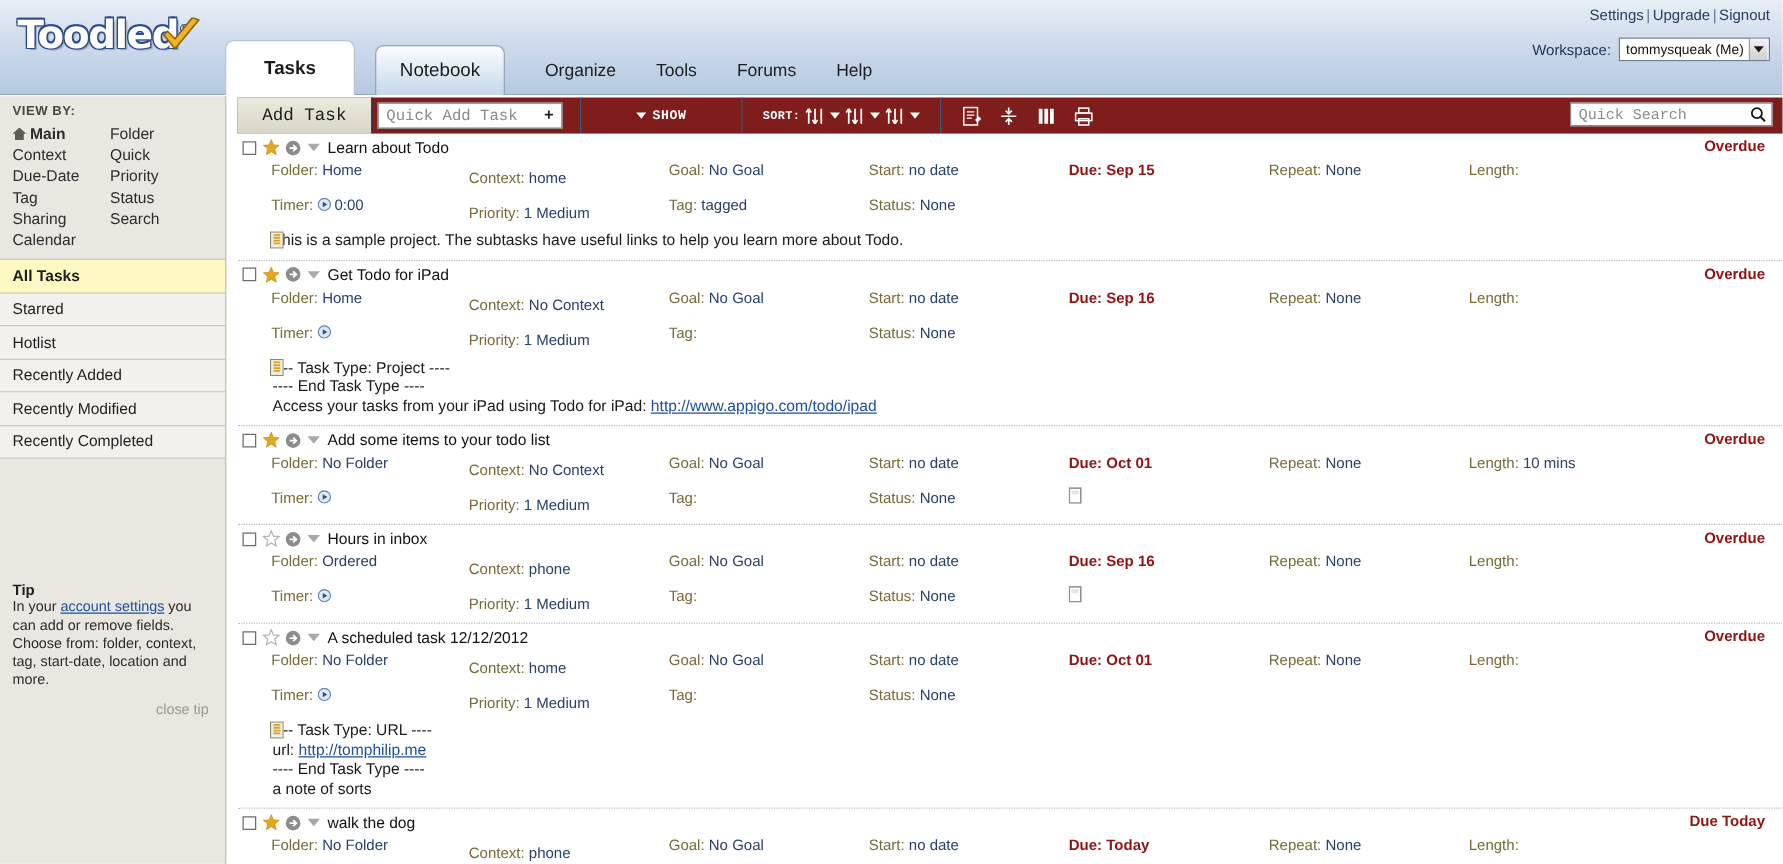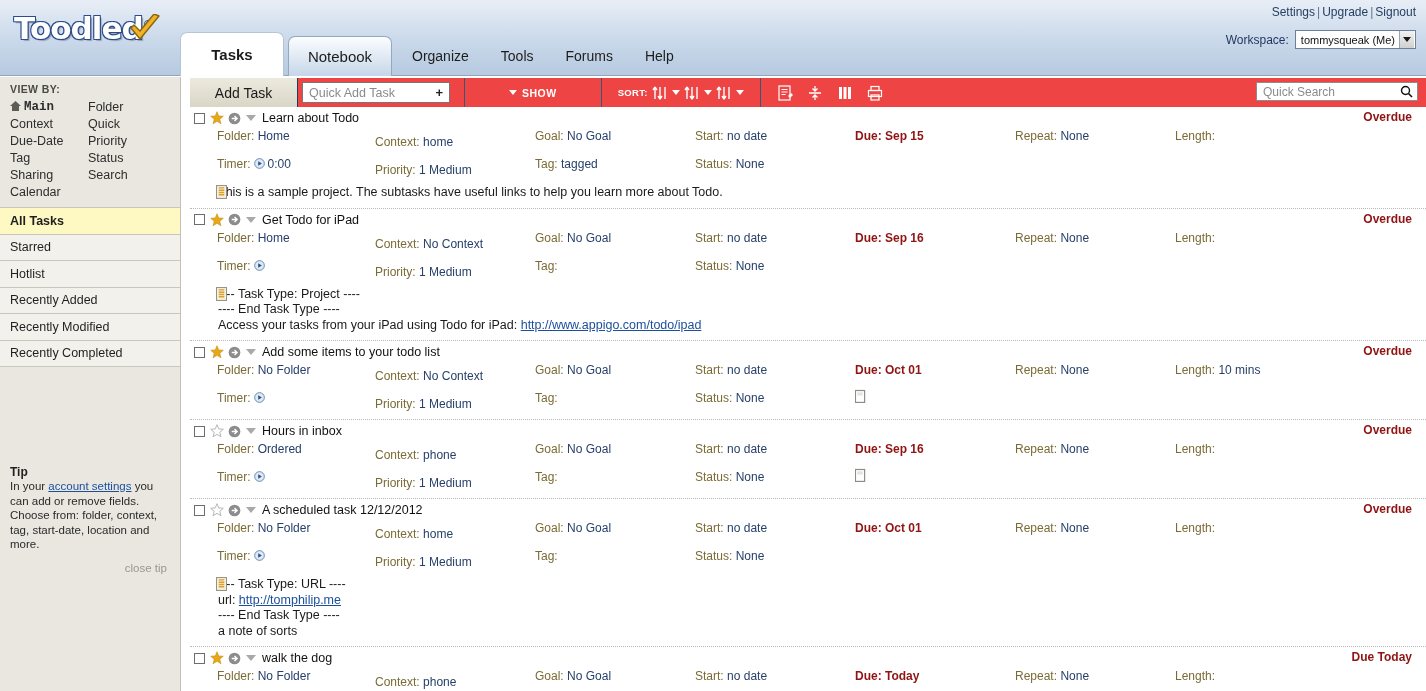--- a/index.html
+++ b/index.html
@@ -55,21 +55,21 @@
   .caret-dn { width:0;height:0;border-left:4px solid transparent;border-right:4px solid transparent;border-top:5px solid #1a1a1a;}
 
   
   .tabs { position:absolute; left:180px; top:24px; height:52px; display:flex; align-items:flex-end; }
   .tab {
     height: 40px; min-width: 104px; padding: 0 18px;
     display:flex; align-items:center; justify-content:center;
     font-size: 15px; color:#1b1b1b;
     border:1px solid #93a7bd; border-bottom:none;
     border-radius: 7px 7px 0 0;
-    margin-right: 4px;
+    margin-right: 16px;
   }
   .tab.active {
     background:#ffffff; font-weight:bold; border-color:#b6c5d6;
     position:relative; z-index:3; height:44px;
   }
   .tab.inactive {
     background: linear-gradient(to bottom, #fcfdfe 0%, #dbe6f2 60%, #c6d6e8 100%);
     height:40px;
   }
   .navlink {
@@ -82,40 +82,40 @@
     position:absolute; left:0; top:77px; width:181px; height:614px;
     background:#e9e7e0; border-right:1px solid #c3c0b8;
   }
   .viewby-hdr {
     font-size:10.5px; font-weight:bold; color:#4a4a44; letter-spacing:.4px;
     padding:6px 0 4px 10px;
   }
   .viewby-grid { display:flex; padding-left:10px; }
   .vb-col { width:78px; }
   .vb-item { font-size:12.5px; color:#2d2d2d; line-height:17px; cursor:default; }
-  .vb-item.main { font-weight:bold;font-family:Liberation Mono, monospace; }
+  .vb-item.main { font-weight:bold; }
   .home-ico { display:inline-block; width:11px; height:10px; margin-right:3px; position:relative; top:1px; }
   .side-list { margin-top:6px; border-top:1px solid #c9c6bd; }
   .side-item {
     height:26.5px; display:flex; align-items:center;
     padding-left:10px; font-size:12.5px; color:#1f1f1f;
     border-bottom:1px solid #c9c6bd;
     background:#f3f1ec;
   }
   .side-item.active { background:#fef9c3; font-weight:bold; }
   .tip-box { position:absolute; left:0; top:380px; width:181px; padding:8px 10px 0 10px; }
   .tip-title { font-weight:bold; font-size:12px; color:#1f1f1f; }
   .tip-body { font-size:11.5px; color:#2a2a2a; line-height:14.5px; }
   .tip-body a { color:#1b4f9c; }
   .close-tip { text-align:right; color:#9a9790; font-size:11.5px; padding-top:10px; padding-right:4px; }
 
   
   .toolbar {
     position:absolute; left:190px; top:78px; width:1236px; height:29px;
-    background:#ef4444; display:flex; align-items:center;
+    background:#7f1d1d; display:flex; align-items:center;font-family:Liberation Mono, monospace;
   }
   .btn-addtask {
     width:108px; height:29px; display:flex; align-items:center; justify-content:center;
     background: linear-gradient(to bottom, #eceade 0%, #d9d6c6 100%);
     font-size:14px; color:#1a1a1a; border-right:1px solid #1d3a5f;
   }
   .quickadd {
     width:148px; height:21px; margin-left:4px; background:#fff;
     border:1px solid #777; display:flex; align-items:center; justify-content:space-between;
     padding:0 6px; font-size:12.5px; color:#8b8b8b;

